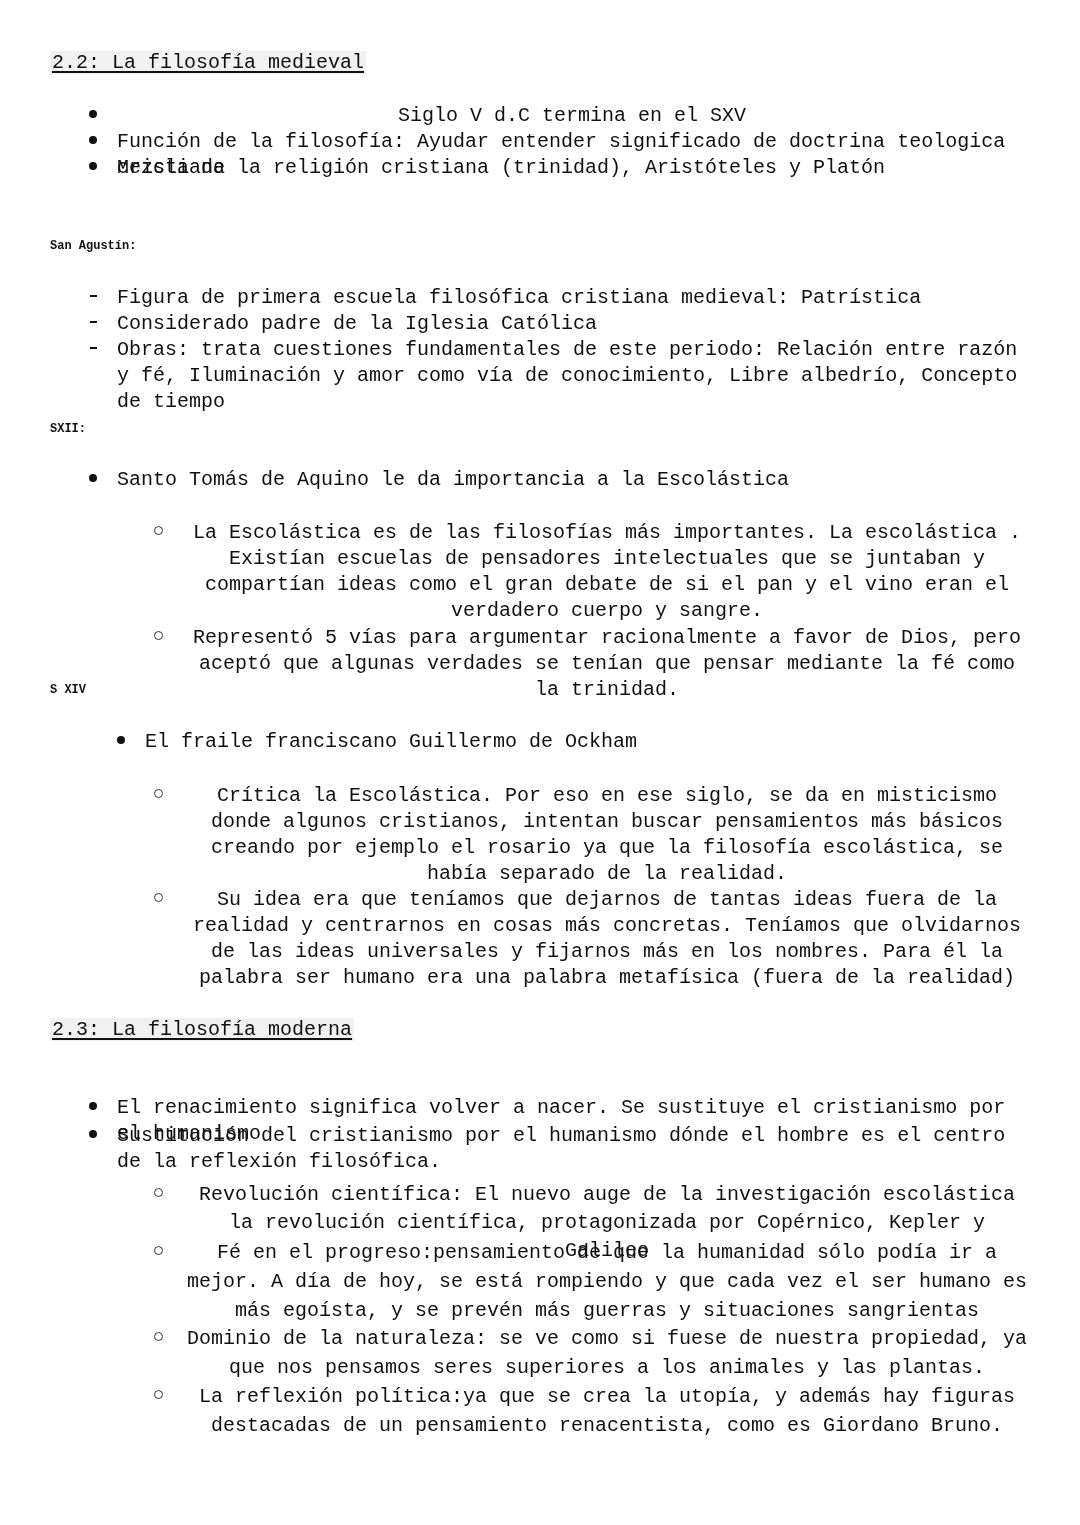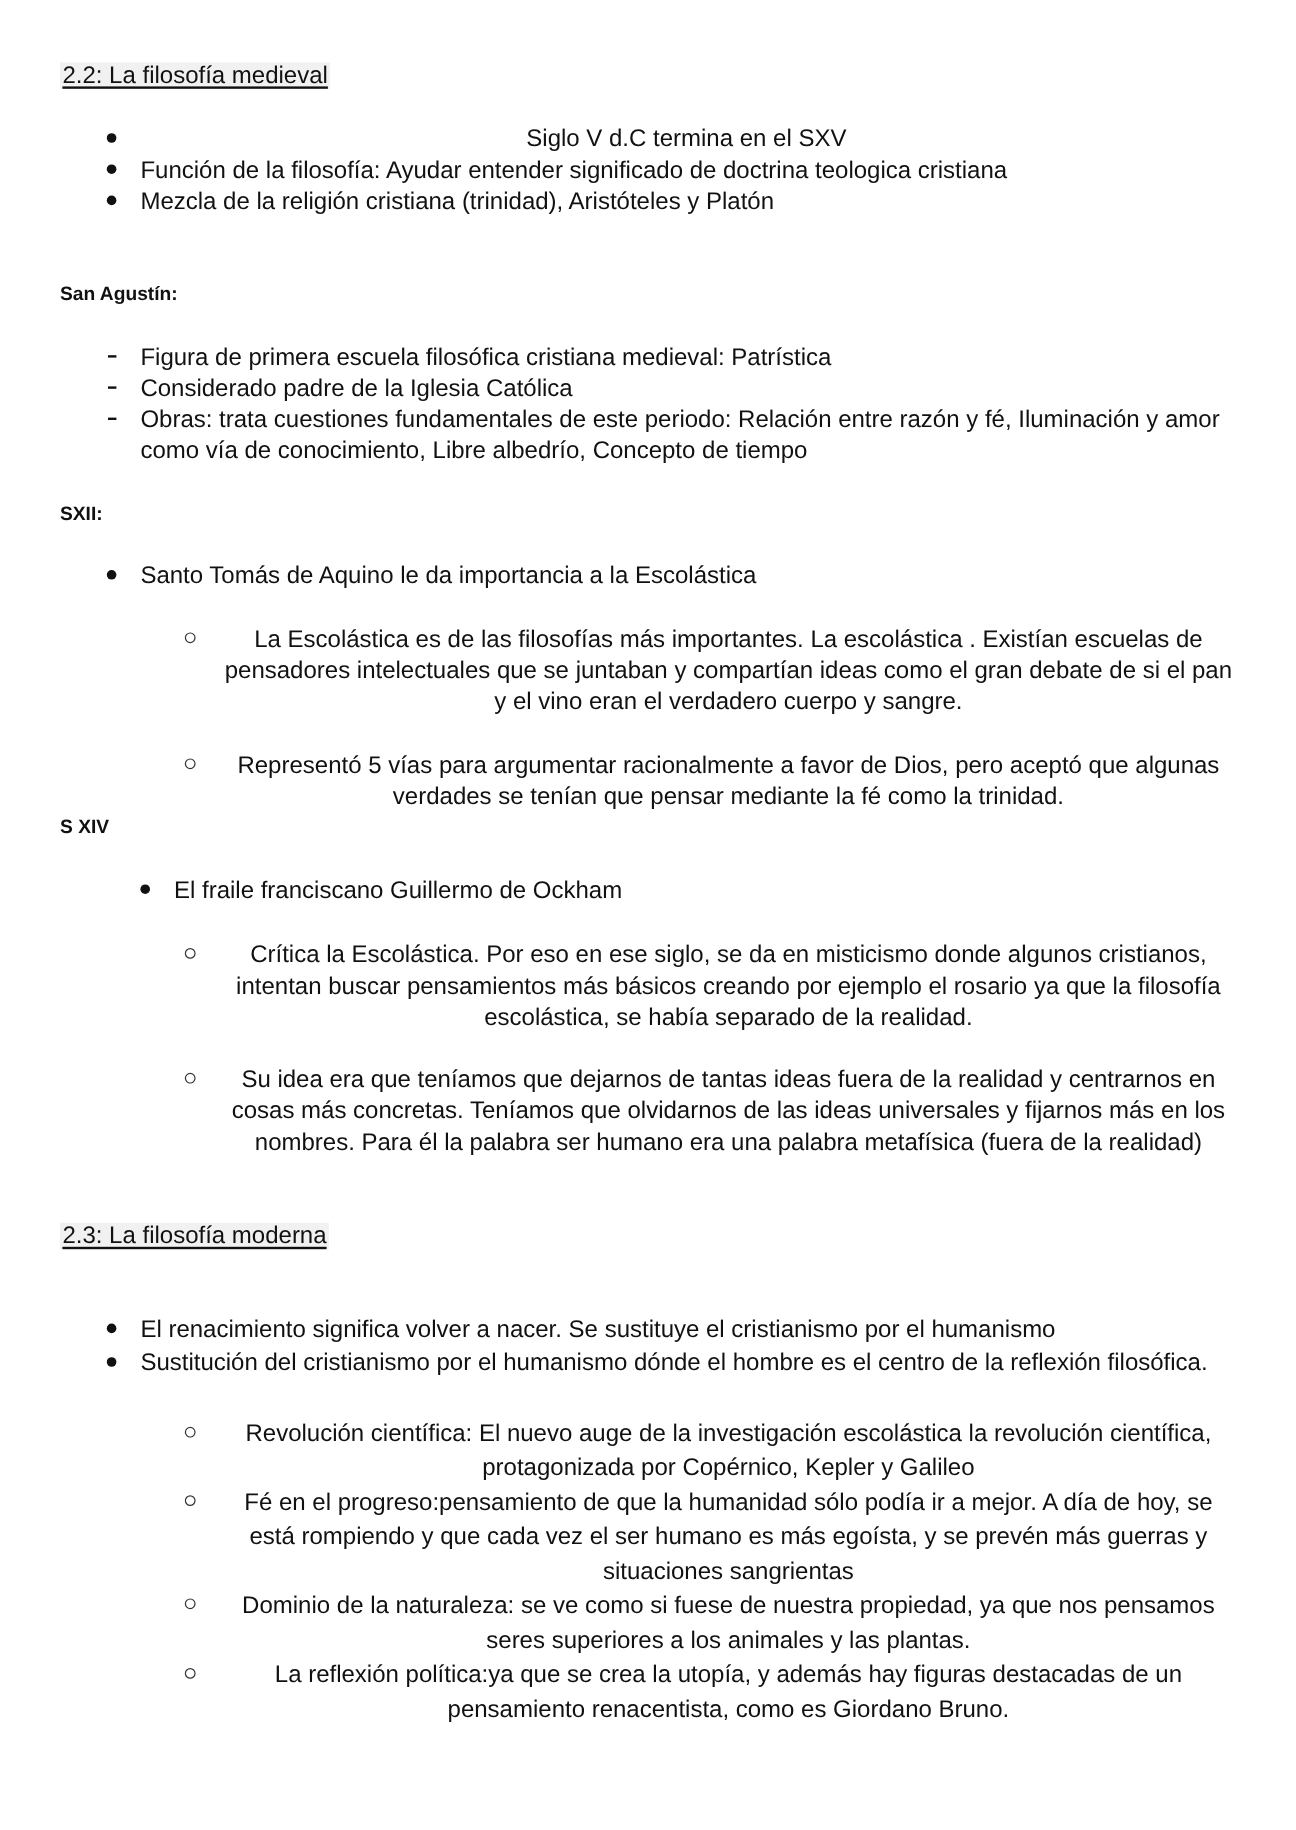--- a/index.html
+++ b/index.html
@@ -12,36 +12,36 @@
       height: 1525px;
       position: relative;
       overflow: hidden;
       font-family: "DejaVu Serif", "Liberation Serif", serif;
       color: #111111;
     }
     .page {
       position: absolute;
       left: 0; top: 0;
       width: 1080px; height: 1525px;
-      font-family: Liberation Sans, sans-serif;
+      font-family: Liberation Mono, monospace;
       font-size: 20px;
       line-height: 26px;
     }
     .abs { position: absolute; }
     .heading-link {
       font-size: 20px;
       text-decoration: underline;
       text-underline-offset: 3px;
       background: #f1f1f1;
       padding: 0 2px;
       color: #111;
     }
     .section-title {
       font-weight: bold;
-      font-size: 16px;
+      font-size: 12px;
       text-align: center;
     }
     .item {
       position: absolute;
       width: 920px;
     }
     .item .marker {
       position: absolute;
       left: -34px;
       top: 0;

